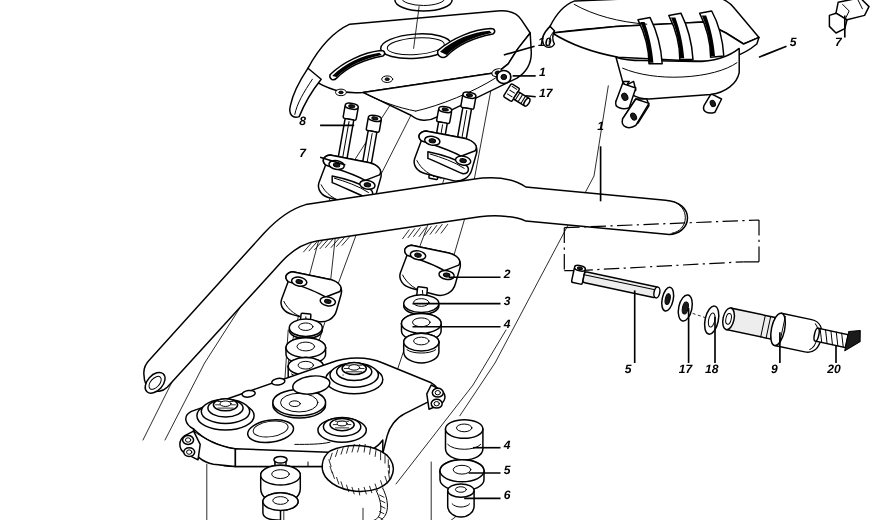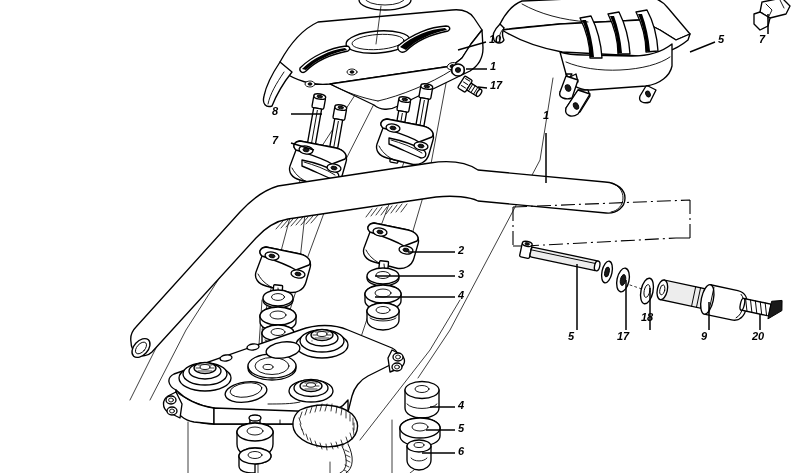--- a/index.html
+++ b/index.html
@@ -564,16 +564,16 @@
 <div class="callout cal-lg" style="left:272px;top:135px">7</div>
 <div class="callout cal-lg" style="left:272px;top:106px">8</div>
 <div class="callout cal-lg" style="left:489px;top:34px">10</div>
 <div class="callout cal-lg" style="left:718px;top:34px">5</div>
 <div class="callout cal-lg" style="left:759px;top:34px">7</div>
 <div class="callout cal-lg" style="left:490px;top:61px">1</div>
 <div class="callout cal-lg" style="left:490px;top:80px">17</div>
 <div class="callout cal-lg" style="left:701px;top:331px">9</div>
 <div class="callout cal-lg" style="left:568px;top:331px">5</div>
 <div class="callout cal-lg" style="left:617px;top:331px">17</div>
-<div class="callout cal-lg" style="left:641px;top:312px">18</div>
+<div class="callout cal-lg" style="left:641px;top:331px">18</div>
 <div class="callout cal-lg" style="left:752px;top:331px">20</div>
 
 </div>
 
 </body></html>

